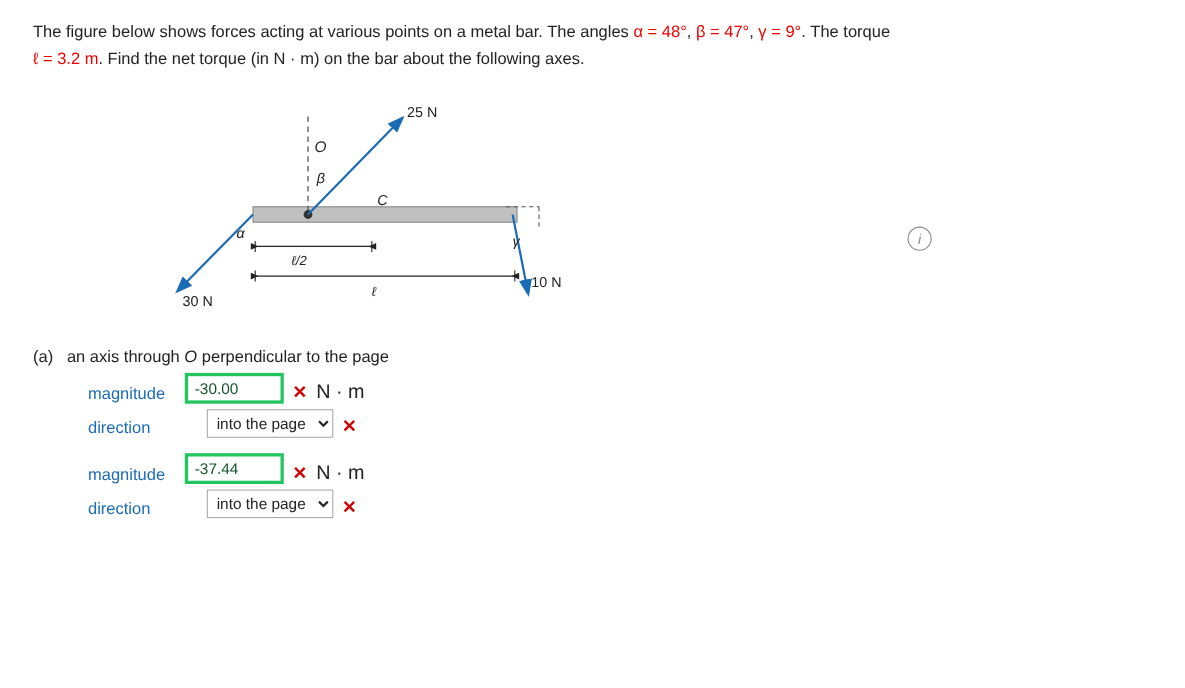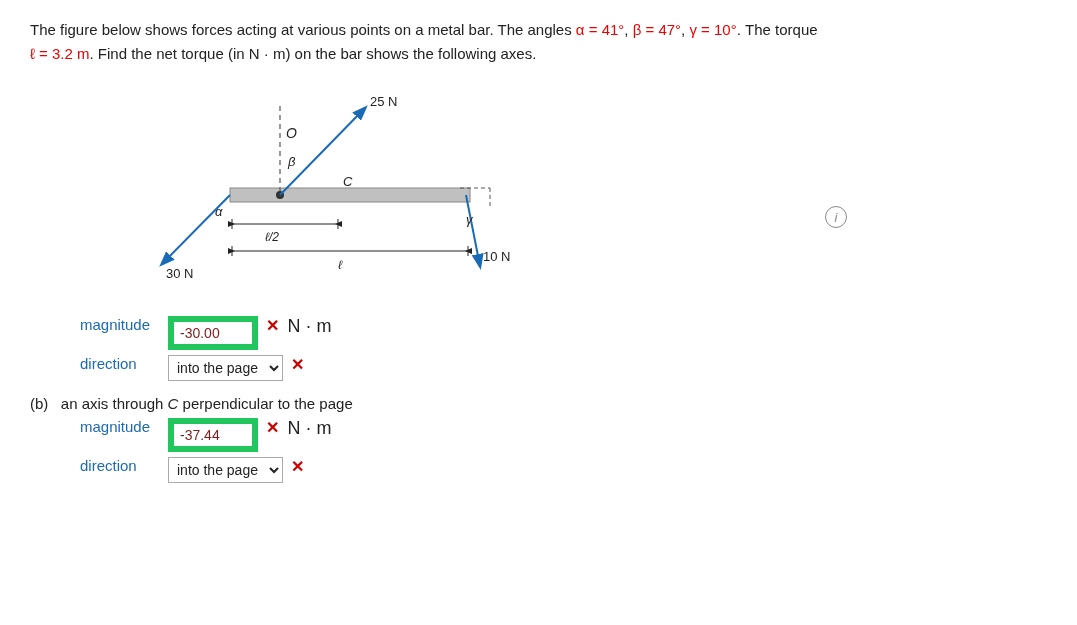--- a/index.html
+++ b/index.html
@@ -55,66 +55,67 @@
     }
     .part-title {
       margin-bottom: 6px;
       font-size: 15px;
     }
     .part-title .part-letter {
       font-weight: normal;
     }
     .answer-row {
       display: flex;
-      align-items: flex-start;
+      align-items: flex-end;
       margin: 5px 0 5px 50px;
       gap: 8px;
     }
     .answer-label {
       color: #1a6bb5;
       width: 80px;
     }
     .answer-input {
-      border: 6px solid #22c55e;
+      border: 3px solid #22c55e;
       padding: 3px 6px;
       font-size: 14px;
       width: 90px;
-      color: #7f1d1d;
+      color: #14532d;
     }
     .x-mark {
       color: #cc0000;
       font-size: 16px;
       font-weight: bold;
     }
     .unit-text {
       font-size: 18px;
       color: #222;
     }
     .direction-select {
       border: 1px solid #aaa;
       padding: 3px 4px;
       font-size: 14px;
       background: #fff;
       color: #222;
       width: 115px;
+      margin-left: 20px;
     }
 
     
     .diagram-svg {
       position: absolute;
       top: 0;
       left: 0;
     }
   </style>
 </head>
 <body>
 
 <div class="problem-text">
-  <span>The figure below shows forces acting at various points on a metal bar. The angles </span><span class="red">α = 41°</span><span>, </span><span class="red">β = 47°</span><span>, </span><span class="red">γ = 10°</span><span>. The torque</span><br>
-  <span class="red">ℓ = 3.2 m</span><span>. Find the net torque (in N · m) on the bar shows the following axes.</span>
+  <span>The figure below shows forces acting at various points on a metal bar. The angles </span><span class="red">α = 48°</span><span>, </span><span class="red">β = 47°</span><span>, </span><span class="red">γ = 9°</span><span>. The torque</span><br>
+  <span class="red">ℓ = 3.2 m</span><span>. Find the net torque (in N · m) on the bar about the following axes.</span>
 </div>
 
 <div class="figure-area">
   <div class="diagram-container">
     <svg class="diagram-svg" width="420" height="220">
 
       <rect x="120" y="112" width="240" height="14" fill="#c0c0c0" stroke="#888" stroke-width="1"></rect>
 
       <line x1="170" y1="30" x2="170" y2="119" stroke="#555" stroke-width="1.2" stroke-dasharray="5,4"></line>
 
@@ -168,41 +169,41 @@
       <polygon points="125,175 118,172 118,178" fill="#222"></polygon>
       <polygon points="355,175 362,172 362,178" fill="#222"></polygon>
       <text x="228" y="193" font-size="12" fill="#222" font-style="italic">ℓ</text>
     </svg>
   </div>
 
   <div class="info-circle">i</div>
 </div>
 
 <div class="part-section">
+  <div class="part-title">
+    <span class="part-letter">(a) &nbsp;</span>
+    <span>an axis through <em>O</em> perpendicular to the page</span>
+  </div>
   <div class="answer-row">
     <span class="answer-label blue">magnitude</span>
     <input class="answer-input" type="text" value="-30.00" style="">
     <span class="x-mark">✕</span>
     <span class="unit-text">N · m</span>
   </div>
   <div class="answer-row">
     <span class="answer-label blue">direction</span>
     <select class="direction-select">
       <option value="into the page" selected="">into the page</option>
       <option value="out of the page">out of the page</option>
     </select>
     <span class="x-mark">✕</span>
   </div>
 </div>
 
 <div class="part-section">
-  <div class="part-title">
-    <span class="part-letter">(b) &nbsp;</span>
-    <span>an axis through <em>C</em> perpendicular to the page</span>
-  </div>
   <div class="answer-row">
     <span class="answer-label blue">magnitude</span>
     <input class="answer-input" type="text" value="-37.44" style="">
     <span class="x-mark">✕</span>
     <span class="unit-text">N · m</span>
   </div>
   <div class="answer-row">
     <span class="answer-label blue">direction</span>
     <select class="direction-select">
       <option value="into the page" selected="">into the page</option>

